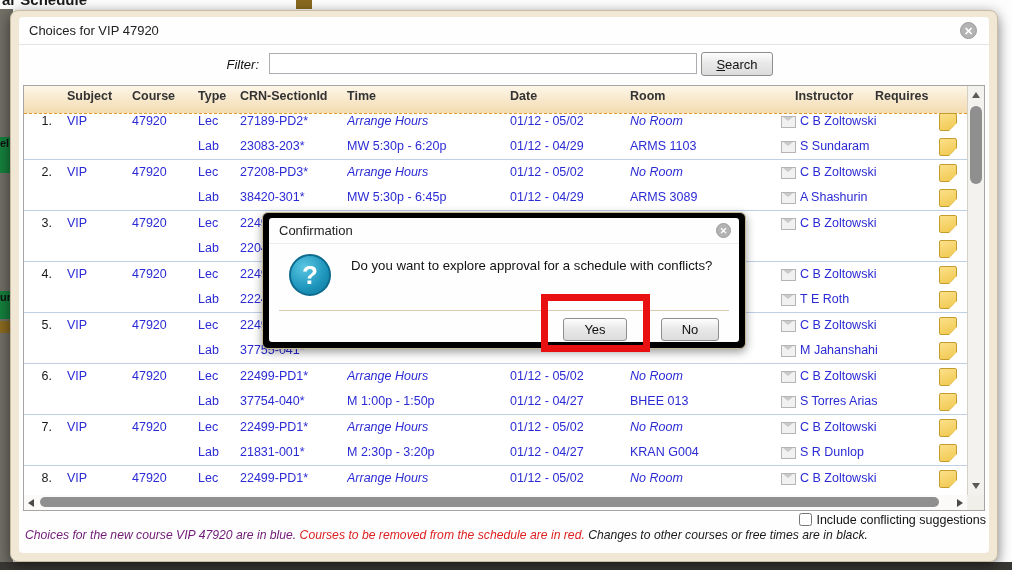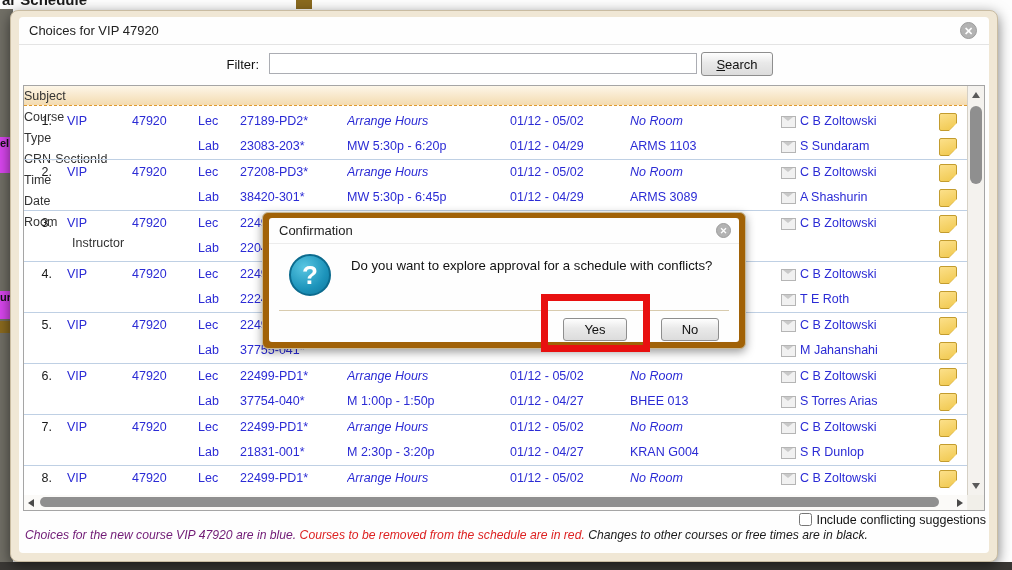--- a/index.html
+++ b/index.html
@@ -5,21 +5,21 @@
   html,body{margin:0;padding:0;}
   body{width:1012px;height:570px;overflow:hidden;background:#fff;
        font-family:"Liberation Sans", sans-serif;}
   .stage{position:relative;width:1012px;height:570px;}
 
   
   .bk-top{position:absolute;left:0;top:0;width:1012px;height:10px;background:#fdfdfd;overflow:hidden;}
   .bk-top-text{position:absolute;left:2px;top:-9px;font-size:15px;font-weight:bold;color:#1a1a1a;}
   .bk-top-gold{position:absolute;left:296px;top:0;width:16px;height:9px;background:#8a6a1f;}
   .bk-left{position:absolute;left:0;top:9px;width:13px;height:553px;background:#716f66;overflow:hidden;}
-  .bk-chip{position:absolute;left:0;width:13px;background:#d946ef;color:#111;font-weight:bold;
+  .bk-chip{position:absolute;left:0;width:13px;background:#15803d;color:#111;font-weight:bold;
            font-size:11px;line-height:13px;overflow:hidden;}
   .bk-left-gold{position:absolute;left:0;top:312px;width:13px;height:12px;background:#8a6a1f;}
   .bk-right{position:absolute;left:998px;top:0;width:14px;height:570px;background:#e2d6bc;overflow:hidden;margin-left:31px;}
   .bk-right .frag-as{position:absolute;left:1px;top:6px;font-size:11px;font-weight:bold;color:#111;}
   .bk-right .frag-yellow{position:absolute;left:0;top:100px;width:14px;height:48px;background:#f6e97f;
         color:#b03020;font-size:10px;line-height:12px;padding-top:8px;box-sizing:border-box;}
   .bk-right .frag-black{position:absolute;left:0;top:148px;width:14px;height:22px;background:#141414;
         color:#d8b43c;font-size:10px;line-height:22px;text-align:center;}
   .bk-right .frag-dark{position:absolute;left:0;top:510px;width:14px;height:60px;background:#35332f;}
   .bk-bottom{position:absolute;left:0;top:562px;width:1012px;height:8px;background:#3a3835;}
@@ -30,33 +30,33 @@
   .chooser-inner{position:absolute;left:8px;top:6px;right:8px;bottom:8px;background:#fefefe;
            border-radius:4px;overflow:hidden;}
   .dlg-title{position:absolute;left:10px;top:6px;font-size:13px;color:#222;}
   .title-sep{position:absolute;left:0;top:27px;right:0;height:0;border-top:1px solid #e4e4e4;}
   .close-ico{position:absolute;width:17px;height:17px;border-radius:50%;background:#b3b3b3;
            border:1px solid #9c9c9c;color:#fff;font-size:11px;font-weight:bold;line-height:17px;
            text-align:center;box-sizing:border-box;cursor:pointer;}
   .chooser .close-ico{right:12px;top:5px;}
 
   
-  .filter-label{position:absolute;left:0;top:40px;width:240px;text-align:right;font-size:13px;color:#111;}
+  .filter-label{position:absolute;left:0;top:40px;width:240px;text-align:right;font-size:13px;color:#111;font-style:italic;}
   .filter-input{position:absolute;left:250px;top:36px;width:428px;height:21px;border:1px solid #abadb3;
            font-size:12.5px;padding:0 4px;box-sizing:border-box;}
   .btn{background:linear-gradient(#fefefe,#e9e9e9 45%,#dcdcdc);border:1px solid #8e8e8e;border-radius:3px;
            font-size:13px;color:#111;font-family:"Liberation Sans", sans-serif;}
   .search-btn{position:absolute;left:682px;top:35px;width:72px;height:24px;}
 
   
   .ctable{position:absolute;left:4px;top:68px;width:962px;height:426px;border:1px solid #a5a5a5;
           background:#fff;box-sizing:border-box;overflow:hidden;}
-  .thead{position:absolute;left:0;top:0;right:17px;height:20px;display:flex;
+  .thead{position:absolute;left:0;top:0;right:17px;height:28px;display:flex;
           background:linear-gradient(#fdf6e8,#f3dbb0);border-bottom:1px dashed #e09a2e;
-          font-size:12.5px;font-weight:normal;color:#333;line-height:21px;box-sizing:border-box;flex-direction:column;}
+          font-size:12.5px;font-weight:bold;color:#333;line-height:21px;box-sizing:border-box;}
   .tbody{position:absolute;left:0;top:23px;right:17px;bottom:15px;overflow:hidden;}
   .row-group{border-top:1px solid #bfd0e4;}
   .row-group:first-child{border-top:none;}
   .row-line{display:flex;height:25px;line-height:25px;font-size:12.5px;color:#2b2bd5;}
   .c{flex:0 0 auto;white-space:nowrap;overflow:hidden;box-sizing:border-box;}
   .c-num{width:43px;color:#1a1a1a;text-align:right;padding-right:15px;}
   .c-subject{width:65px;}
   .c-course{width:66px;}
   .c-type{width:42px;}
   .c-crn{width:107px;}
@@ -98,21 +98,21 @@
   
   .chk-row{position:absolute;right:3px;top:495px;height:15px;display:flex;align-items:center;
        font-size:12.5px;color:#111;}
   .chk-row input{width:13px;height:13px;margin:0 4px 0 0;}
   .legend{position:absolute;left:6px;top:511px;right:0;font-size:12.2px;font-style:italic;white-space:nowrap;}
   .lg-blue{color:#701a75;}
   .lg-red{color:#dd2222;}
   .lg-black{color:#1a1a1a;}
 
   
-  .confirm{position:absolute;left:262px;top:212px;width:484px;height:137px;background:#a16207;
+  .confirm{position:absolute;left:262px;top:212px;width:484px;height:137px;background:#000000;
        border:1px solid #c7b998;border-radius:6px;box-shadow:0 3px 10px rgba(0,0,0,.4);box-sizing:border-box;}
   .confirm-inner{position:absolute;left:6px;top:5px;right:6px;bottom:6px;background:#fefefe;border-radius:3px;}
   .confirm-title{position:absolute;left:10px;top:5px;font-size:13px;color:#222;}
   .confirm .close-ico{width:15px;height:15px;line-height:15px;font-size:9px;right:8px;top:5px;}
   .confirm-titlesep{position:absolute;left:0;top:25px;right:0;border-top:1px solid #ececec;}
   .q-icon{position:absolute;left:20px;top:36px;width:42px;height:42px;border-radius:50%;
        background:radial-gradient(circle at 35% 30%, #59c6e2, #1d94bb 60%, #0e759b);
        border:2px solid #0c6b8e;box-sizing:border-box;color:#fff;font-size:26px;font-weight:bold;
        text-align:center;line-height:38px;}
   .confirm-msg{position:absolute;left:82px;top:40px;right:10px;font-size:13.2px;color:#111;}

